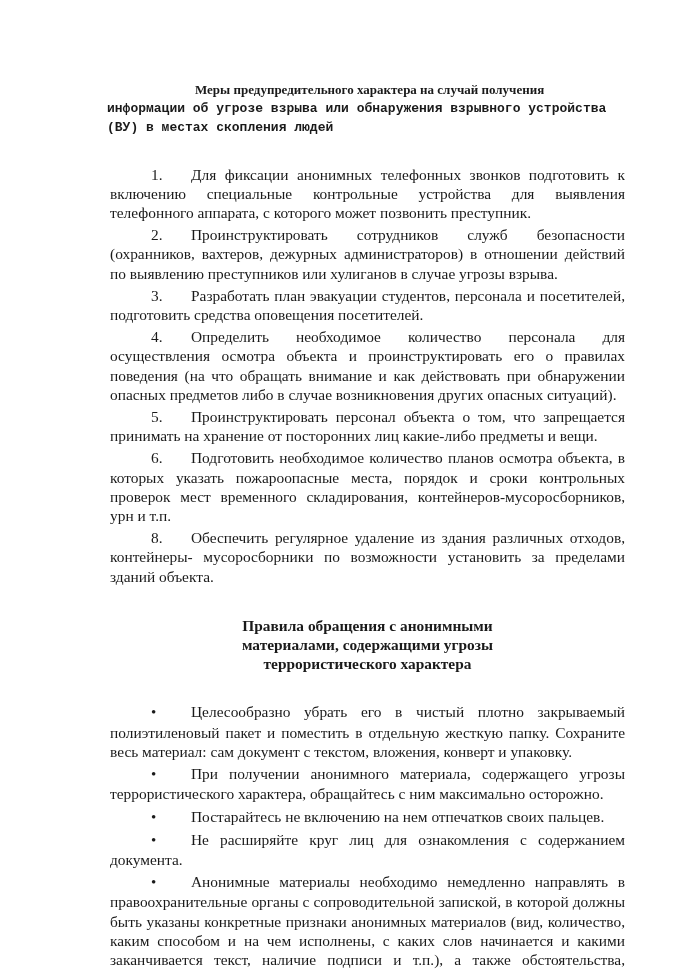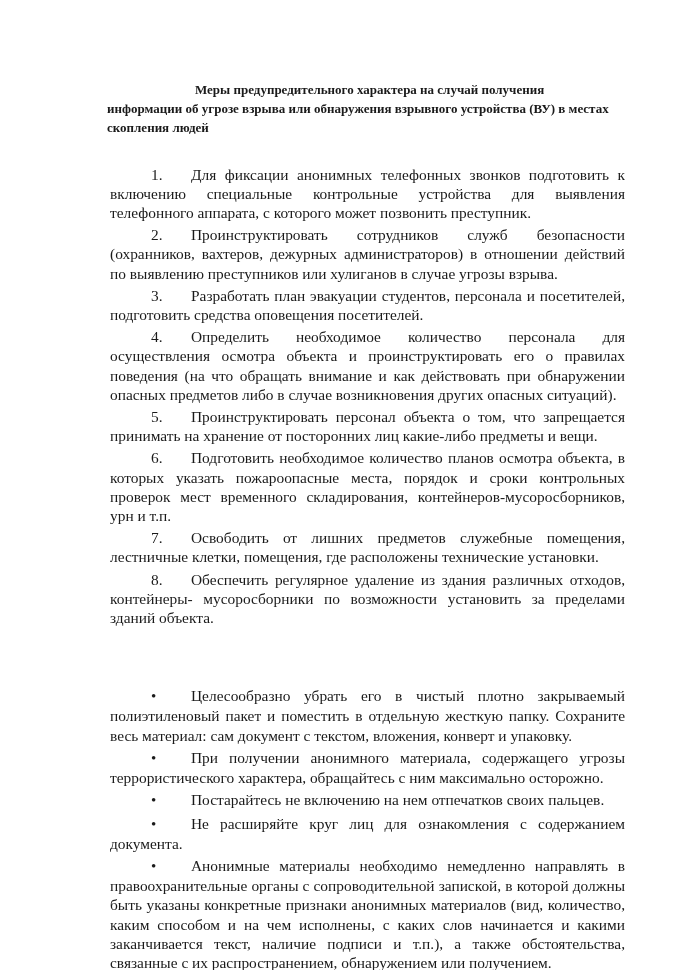--- a/index.html
+++ b/index.html
@@ -29,20 +29,21 @@
       margin: 0;
       font-size: 13px;
       line-height: 19.2px;
     }
     .title .t-line1 {
       display: block;
       padding-left: 88px;
     }
     .title .t-rest {
       display: block;
+      font-family: Liberation Mono, monospace;
     }
     .section-gap-1 {
       height: 24px;
     }
     .item {
       margin: 3px;
       text-align: justify;
       text-indent: 41px;
     }
     .item .marker {
@@ -82,26 +83,30 @@
 
   <div class="section-gap-1"></div>
 
   <div>
     <p class="item"><span class="marker num">1.</span><span>Для фиксации анонимных телефонных звонков подготовить к включению специальные контрольные устройства для выявления телефонного аппарата, с которого может позвонить преступник.</span></p>
     <p class="item"><span class="marker num">2.</span><span>Проинструктировать сотрудников служб безопасности (охранников, вахтеров, дежурных администраторов) в отношении действий по выявлению преступников или хулиганов в случае угрозы взрыва.</span></p>
     <p class="item"><span class="marker num">3.</span><span>Разработать план эвакуации студентов, персонала и посетителей, подготовить средства оповещения посетителей.</span></p>
     <p class="item"><span class="marker num">4.</span><span>Определить необходимое количество персонала для осуществления осмотра объекта и проинструктировать его о правилах поведения (на что обращать внимание и как действовать при обнаружении опасных предметов либо в случае возникновения других опасных ситуаций).</span></p>
     <p class="item"><span class="marker num">5.</span><span>Проинструктировать персонал объекта о том, что запрещается принимать на хранение от посторонних лиц какие-либо предметы и вещи.</span></p>
     <p class="item"><span class="marker num">6.</span><span>Подготовить необходимое количество планов осмотра объекта, в которых указать пожароопасные места, порядок и сроки контрольных проверок мест временного складирования, контейнеров-мусоросборников, урн и т.п.</span></p>
-    <p class="item"><span class="marker num">7.</span><span>Освободить от лишних предметов служебные помещения, лестничные клетки, помещения, где расположены технические установки.</span></p>
     <p class="item"><span class="marker num">8.</span><span>Обеспечить регулярное удаление из здания различных отходов, контейнеры- мусоросборники по возможности установить за пределами зданий объекта.</span></p>
   </div>
 
   <div class="section-gap-2"></div>
 
+  <h2 class="section2-title">
+    <span style="display:block">Правила обращения с анонимными</span>
+    <span style="display:block">материалами, содержащими угрозы</span>
+    <span style="display:block">террористического характера</span>
+  </h2>
 
   <div class="section-gap-3"></div>
 
   <div>
     <p class="item"><span class="marker bullet">•</span><span>Целесообразно убрать его в чистый плотно закрываемый полиэтиленовый пакет и поместить в отдельную жесткую папку. Сохраните весь материал: сам документ с текстом, вложения, конверт и упаковку.</span></p>
     <p class="item"><span class="marker bullet">•</span><span>При получении анонимного материала, содержащего угрозы террористического характера, обращайтесь с ним максимально осторожно.</span></p>
     <p class="item"><span class="marker bullet">•</span><span>Постарайтесь не включению на нем отпечатков своих пальцев.</span></p>
     <p class="item"><span class="marker bullet">•</span><span>Не расширяйте круг лиц для ознакомления с содержанием документа.</span></p>
     <p class="item"><span class="marker bullet">•</span><span>Анонимные материалы необходимо немедленно направлять в правоохранительные органы с сопроводительной запиской, в которой должны быть указаны конкретные признаки анонимных материалов (вид, количество, каким способом и на чем исполнены, с каких слов начинается и какими заканчивается текст, наличие подписи и т.п.), а также обстоятельства, связанные с их распространением, обнаружением или получением.</span></p>
 

